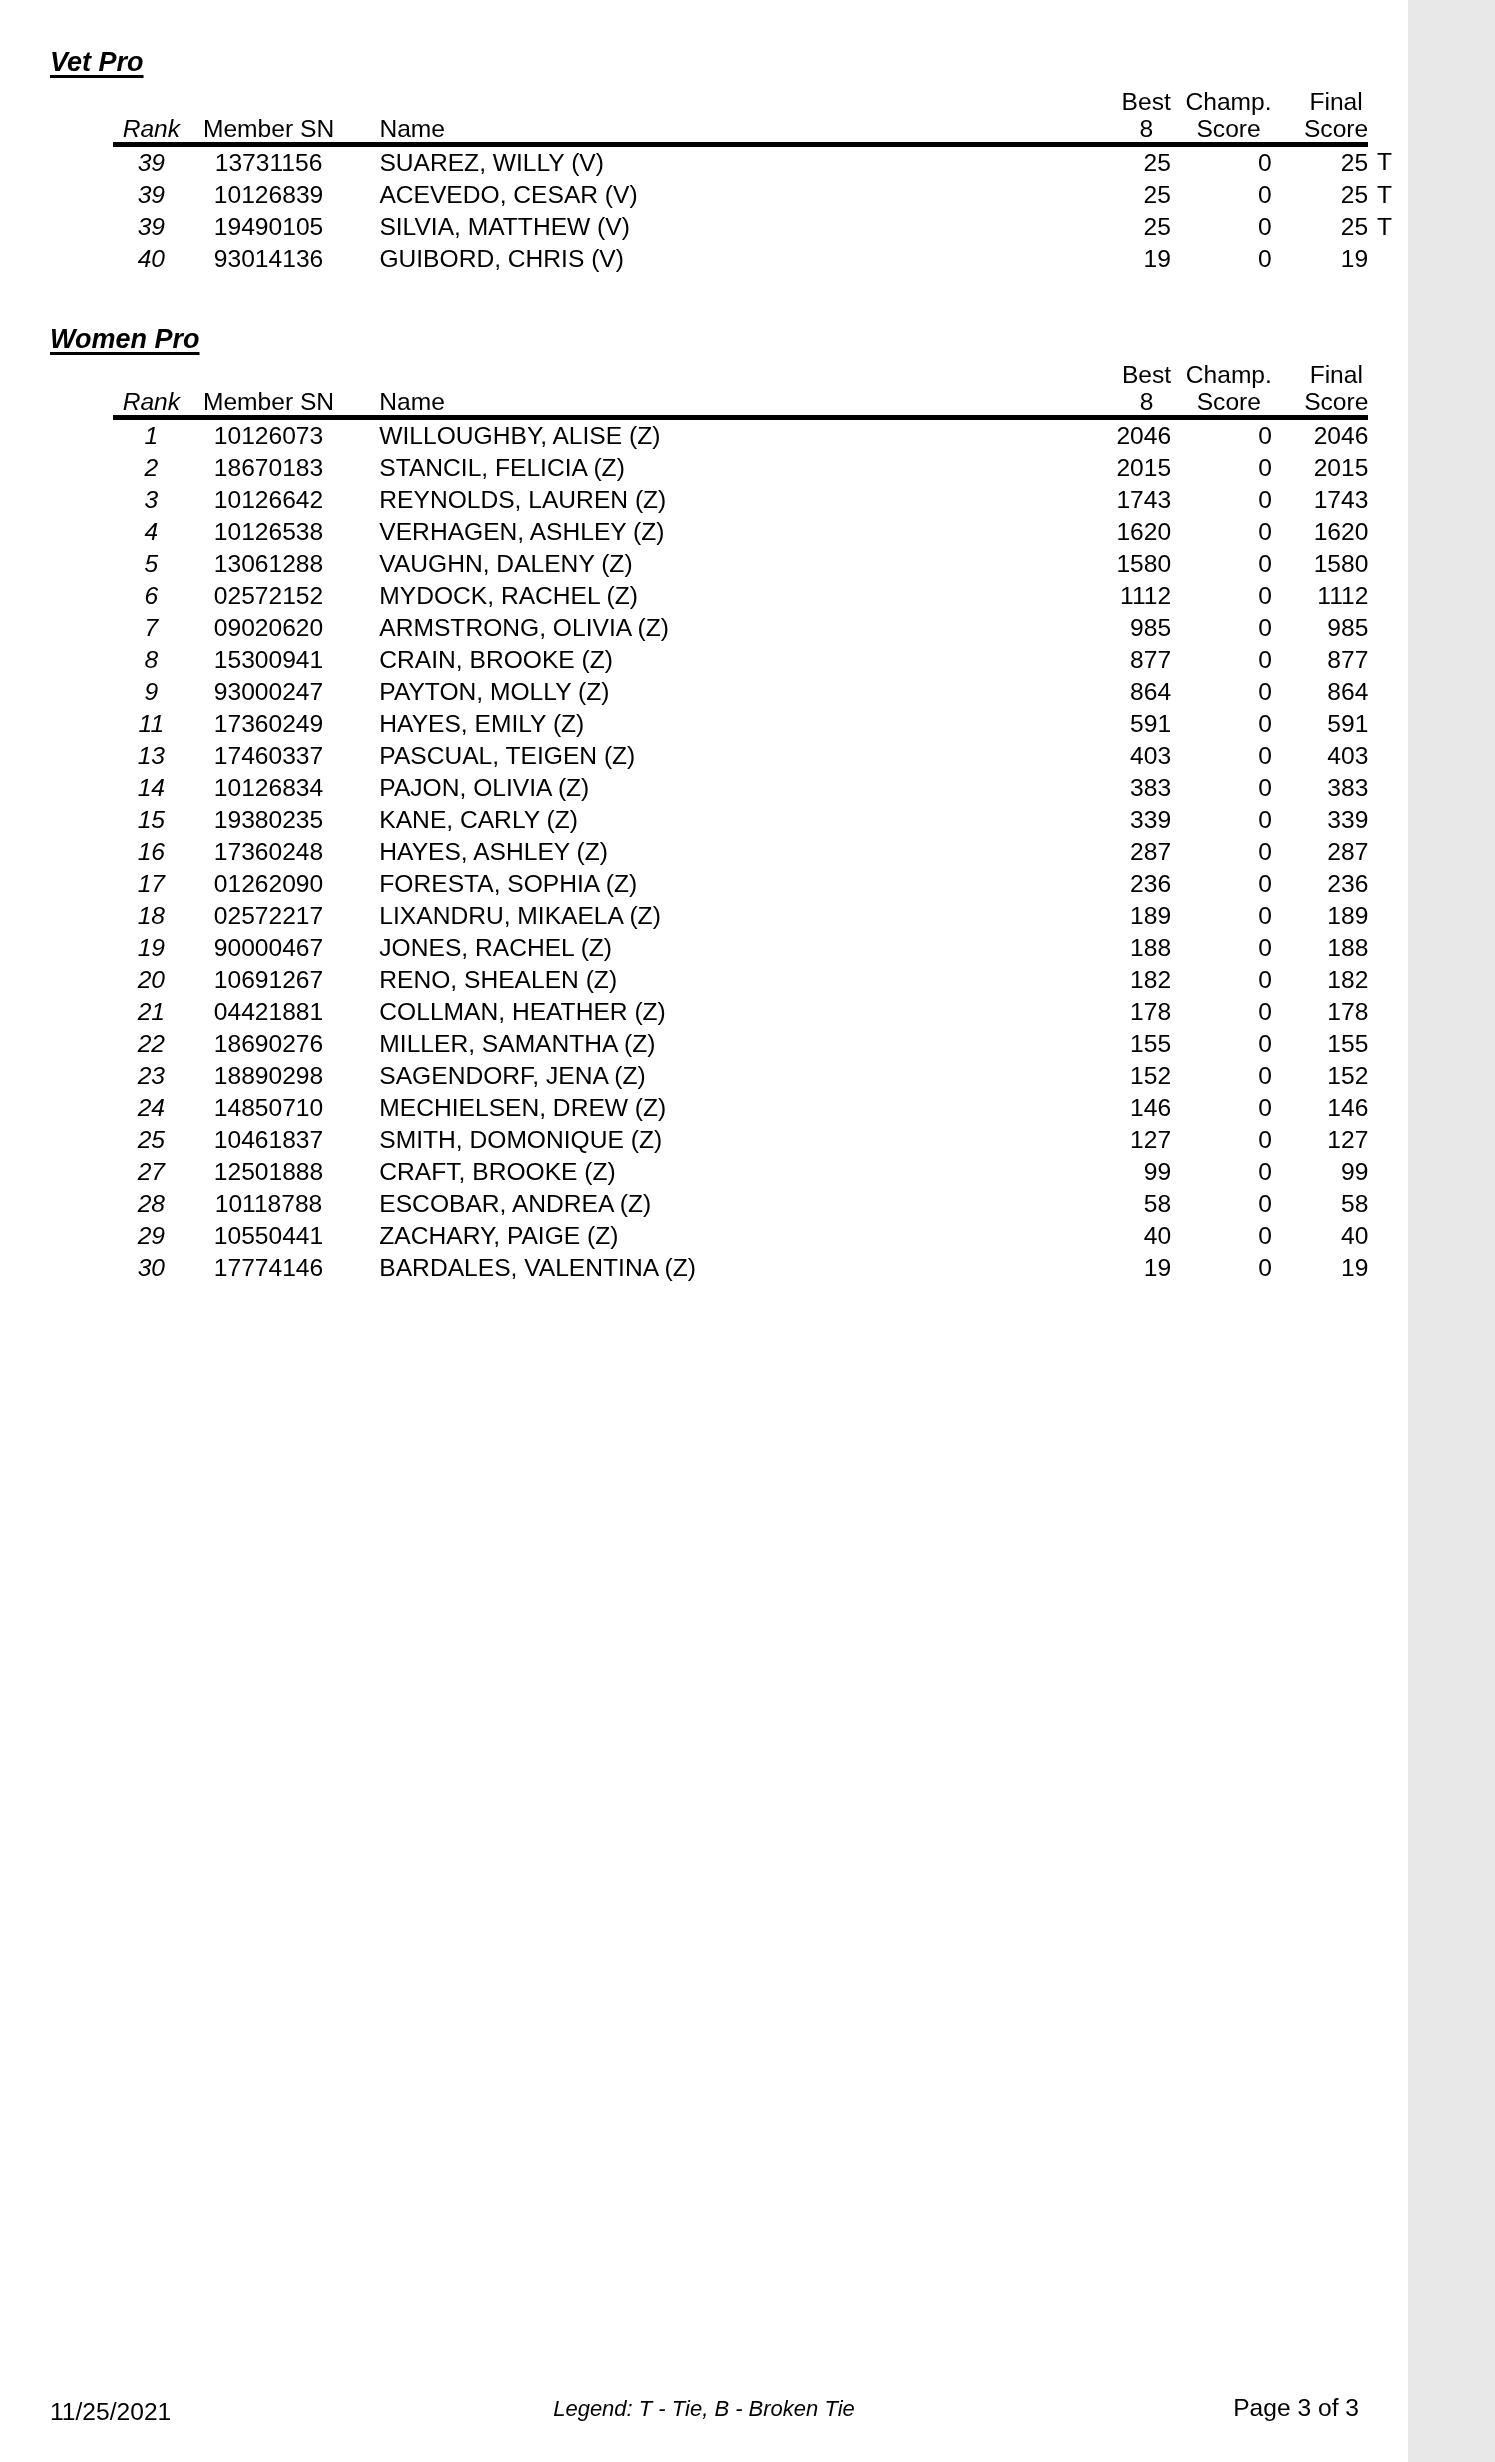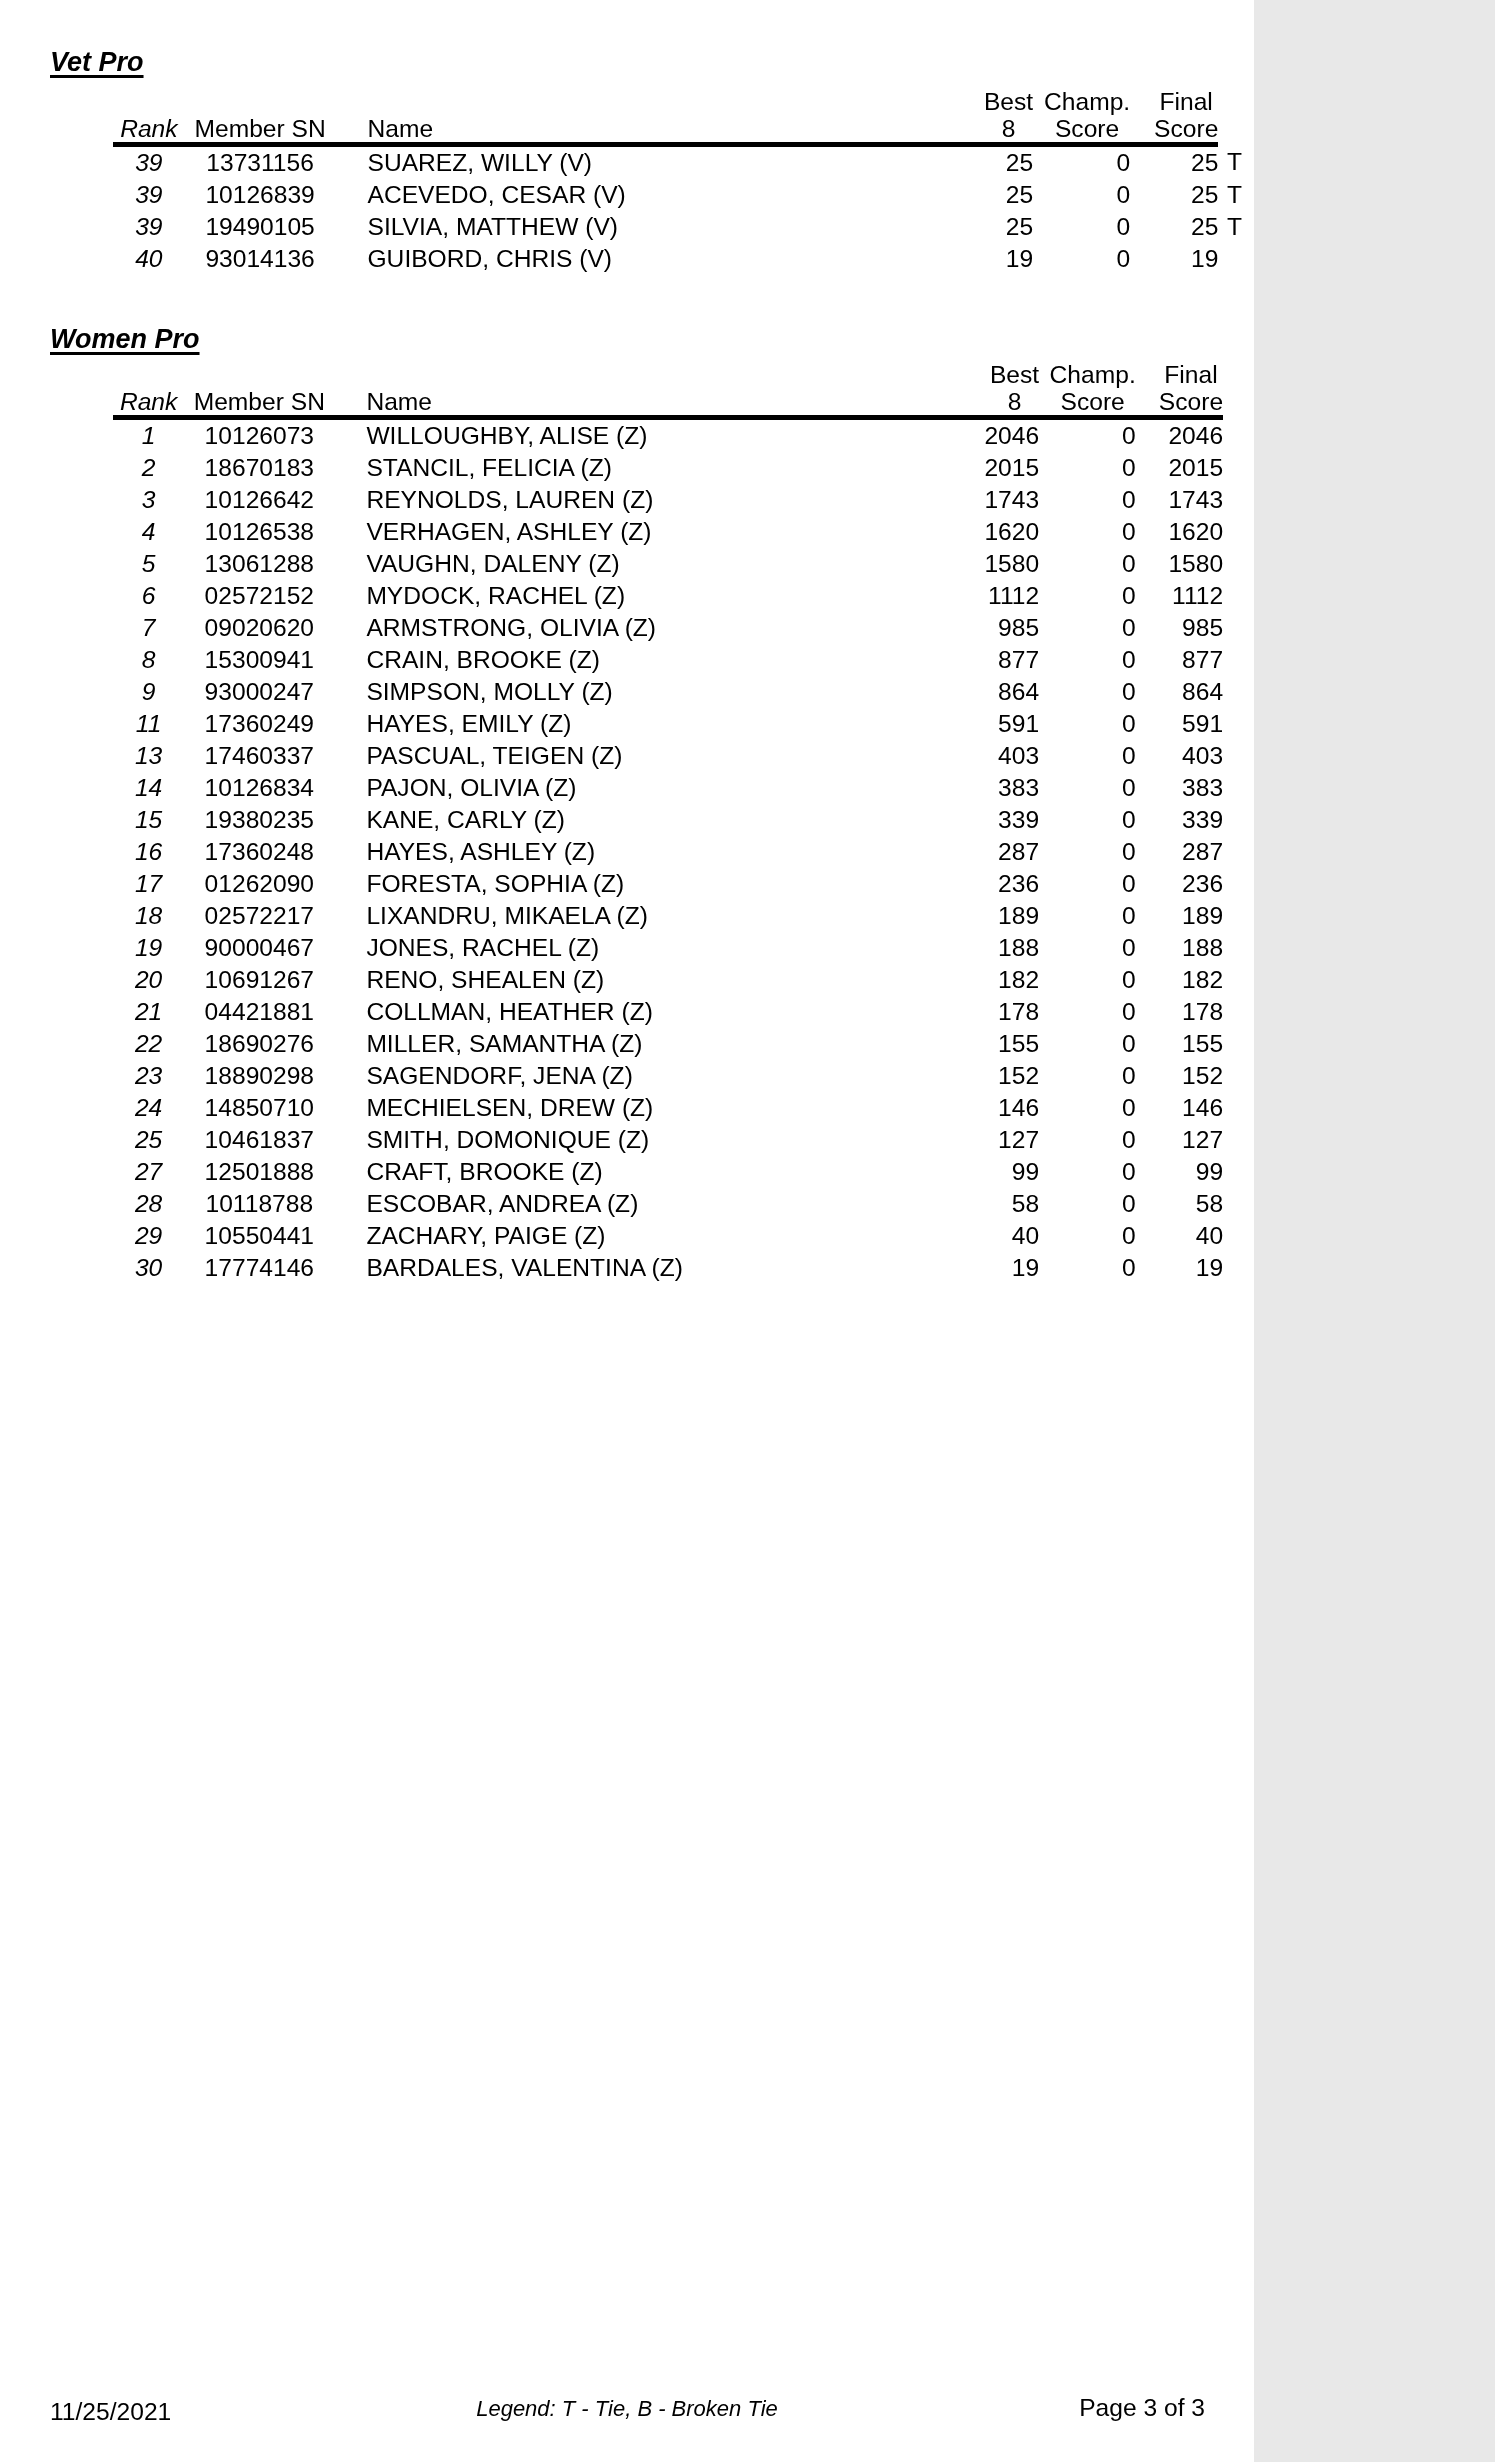--- a/index.html
+++ b/index.html
@@ -2,21 +2,21 @@
 <html style="font-size:14px"><head>
 <meta charset="utf-8">
 <style>
   html, body {
     margin: 0;
     padding: 0;
     background: #e8e8e8;
   }
   .page {
     position: relative;
-    width: 1254px;
+    width: 1408px;
     height: 2462px;
     background: #ffffff;
     color: #000000;
     font-family: "Liberation Sans", "DejaVu Sans", sans-serif;
     overflow: hidden;
   }
   .section-title {
     position: absolute;
     left: 50px;
     margin: 0;
@@ -266,21 +266,21 @@
           <td class="col-sn">15300941</td>
           <td class="col-name">CRAIN, BROOKE (Z)</td>
           <td class="col-best">877</td>
           <td class="col-champ">0</td>
           <td class="col-final">877</td>
           <td class="col-tie"></td>
         </tr>
         <tr>
           <td class="col-rank">9</td>
           <td class="col-sn">93000247</td>
-          <td class="col-name">SIMPSON, MOLLY (Z)</td>
+          <td class="col-name">PAYTON, MOLLY (Z)</td>
           <td class="col-best">864</td>
           <td class="col-champ">0</td>
           <td class="col-final">864</td>
           <td class="col-tie"></td>
         </tr>
         <tr>
           <td class="col-rank">11</td>
           <td class="col-sn">17360249</td>
           <td class="col-name">HAYES, EMILY (Z)</td>
           <td class="col-best">591</td>

